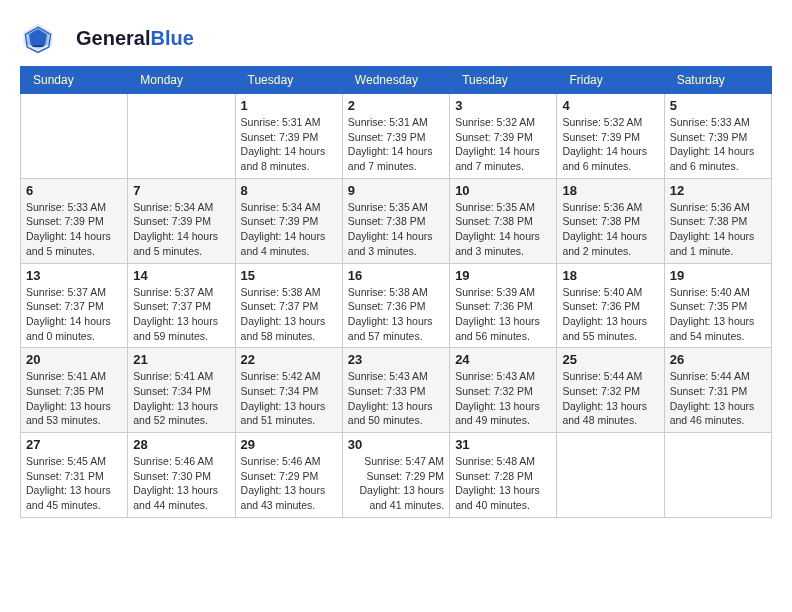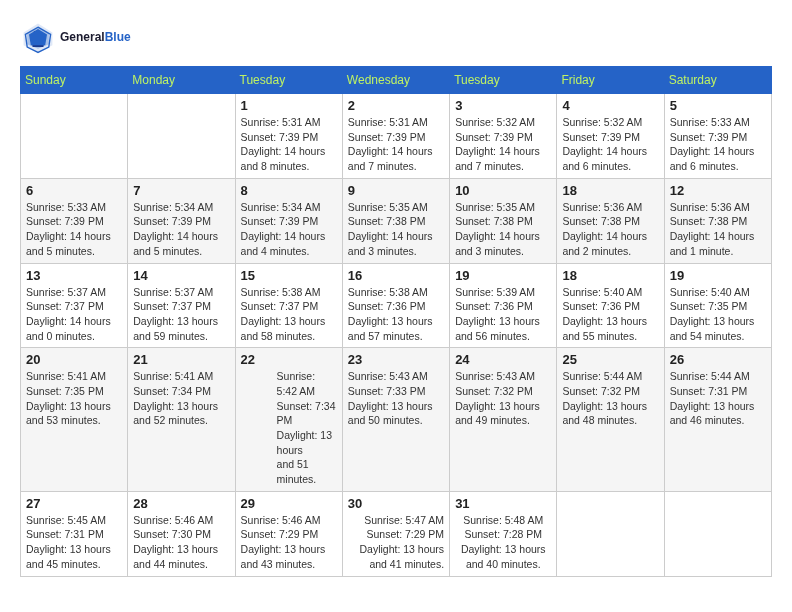--- a/index.html
+++ b/index.html
@@ -37,22 +37,22 @@
       font-size: 16px;
       color: #555;
     }
     .calendar {
       width: 100%;
       border-collapse: collapse;
       font-size: 11px;
     }
     .calendar th {
       background: #2563c7;
-      color: #bef264;
-      padding: 6px 4px;
+      color: #fef9c3;
+      padding: 6px 12px;
       text-align: left;
       font-size: 12px;
       font-weight: normal;
       border: 1px solid #2563c7;
     }
     .calendar td {
       border: 1px solid #ccc;
       vertical-align: top;
       padding: 4px 5px;
       width: 107px;
@@ -89,21 +89,21 @@
 <div class="header">
   <div class="logo">
     <svg class="logo-icon" viewBox="0 0 40 40">
       <polygon points="20,4 36,14 36,28 20,36 4,28 4,14" fill="#2563c7" opacity="0.15"></polygon>
       <polygon points="20,8 32,15 32,27 20,32 8,27 8,15" fill="#2563c7" opacity="0.3"></polygon>
       <polygon points="16,12 28,18 26,30 14,30 12,18" fill="#1a3a8f"></polygon>
       <polygon points="20,10 30,16 28,28 12,28 10,16" fill="#2563c7"></polygon>
       <path d="M20 8 L34 16 L32 30 L20 36 L8 30 L6 16 Z" fill="none" stroke="#2563c7" stroke-width="1.5"></path>
     </svg>
     <div style="line-height:1.1;">
-      <div style="font-size:12px;font-weight:bold;color:#1a1a2e;">General<span style="color:#2563c7;">Blue</span></div>
+      <div style="font-size:20px;font-weight:bold;color:#1a1a2e;margin-left:16px;">General<span style="color:#2563c7;">Blue</span></div>
     </div>
   </div>
   <div class="title-block">
     <div class="month-title"></div>
     <div class="location"></div>
   </div>
 </div>
 
 <table class="calendar">
   <thead>
@@ -269,21 +269,21 @@
         </td>
         <td>
           <span class="day-num">21</span>
           <div class="day-info" style="white-space: pre-line;">Sunrise: 5:41 AM
 Sunset: 7:34 PM
 Daylight: 13 hours
 and 52 minutes.</div>
         </td>
         <td>
           <span class="day-num">22</span>
-          <div class="day-info" style="white-space: pre-line; margin-left: 36px;">Sunrise: 5:42 AM
+          <div class="day-info" style="white-space: pre-line;">Sunrise: 5:42 AM
 Sunset: 7:34 PM
 Daylight: 13 hours
 and 51 minutes.</div>
         </td>
         <td>
           <span class="day-num">23</span>
           <div class="day-info" style="white-space: pre-line;">Sunrise: 5:43 AM
 Sunset: 7:33 PM
 Daylight: 13 hours
 and 50 minutes.</div>
@@ -334,21 +334,21 @@
         </td>
         <td>
           <span class="day-num">30</span>
           <div class="day-info" style="white-space: pre-line; text-align: right;">Sunrise: 5:47 AM
 Sunset: 7:29 PM
 Daylight: 13 hours
 and 41 minutes.</div>
         </td>
         <td>
           <span class="day-num">31</span>
-          <div class="day-info" style="white-space: pre-line; text-align: center;">Sunrise: 5:48 AM
+          <div class="day-info" style="white-space: pre-line;">Sunrise: 5:48 AM
 Sunset: 7:28 PM
 Daylight: 13 hours
 and 40 minutes.</div>
         </td>
         <td class="empty-cell"></td>
         <td class="empty-cell"></td>
       </tr>
     </tbody>
 </table>
 

